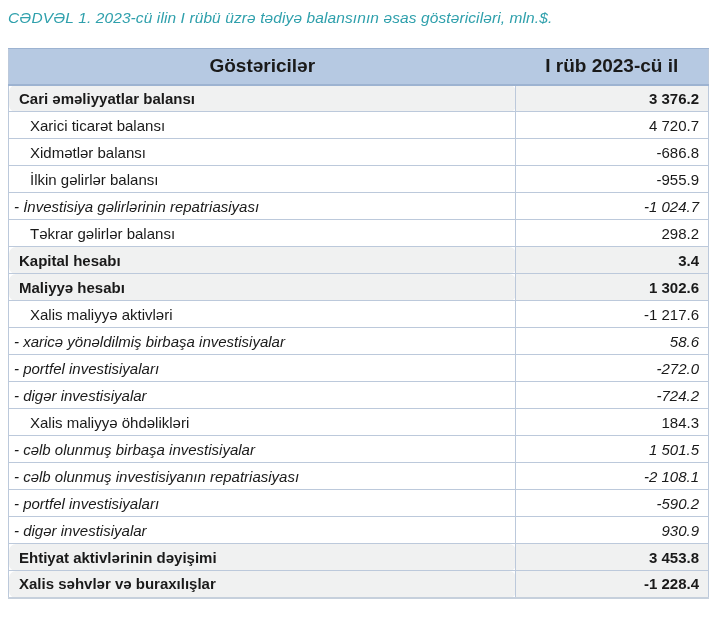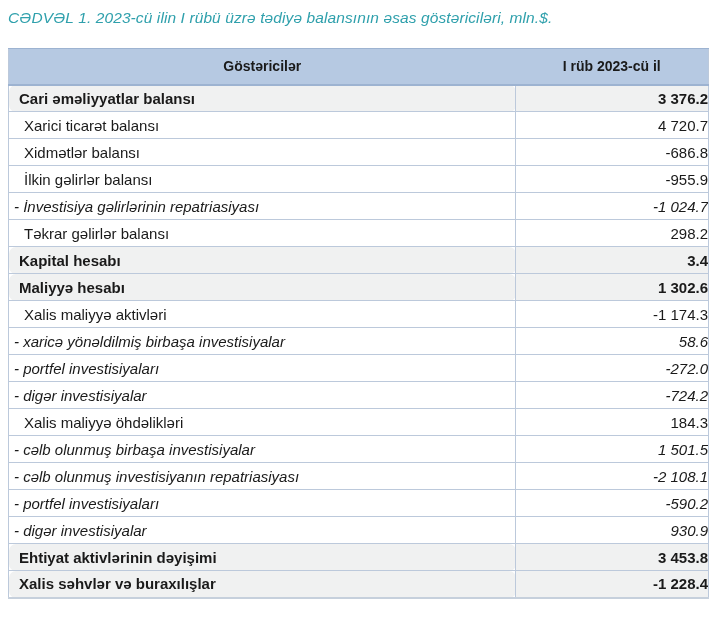--- a/index.html
+++ b/index.html
@@ -25,41 +25,42 @@
     border-collapse: collapse;
     table-layout: fixed;
     border: 1px solid var(--row-border, #BCC9DB);
     border-bottom: 2px solid #C6D0DC;
   }
   col.c-label { width: 507px; }
   col.c-value { width: 193px; }
   th {
     background: var(--header-bg, #B6C9E2);
     height: 36px;
-    font-size: 14px;
+    font-size: 19px;
     font-weight: bold;
     color: var(--text, #1A1A1A);
     text-align: center;
     vertical-align: middle;
     border-top: 1px solid var(--header-border, #9DB3D1);
     border-bottom: 2px solid var(--header-border, #9DB3D1);
   }
   td {
     height: 27px;
     font-size: 15px;
     color: var(--text, #1A1A1A);
     vertical-align: middle;
     border-top: 1px solid var(--row-border, #BCC9DB);
     background: var(--row-bg, #FFFFFF);
     white-space: nowrap;
     overflow: hidden;
   }
-  td.label { padding-left: 15px; }
+  td.label { padding-left: 21px; }
   td.value {
     text-align: right;
+    padding-right: 9px;
     border-left: 1px solid var(--row-border, #BCC9DB);
   }
   tr.section td {
     font-weight: bold;
     background: var(--section-row-bg, #F0F1F1);
   }
   tr.section td.label { padding-left: 10px; border-radius: 7px; }
   tr.subitem td { font-style: italic; }
   tr.subitem td.label { padding-left: 5px; }
 </style>
@@ -107,21 +108,21 @@
       <tr class="section">
     <td class="label">Kapital hesabı</td>
     <td class="value">3.4</td>
   </tr>
       <tr class="section">
     <td class="label">Maliyyə hesabı</td>
     <td class="value">1 302.6</td>
   </tr>
       <tr class="item">
     <td class="label">Xalis maliyyə aktivləri</td>
-    <td class="value">-1 174.3</td>
+    <td class="value">-1 217.6</td>
   </tr>
       <tr class="subitem">
     <td class="label">- xaricə yönəldilmiş birbaşa investisiyalar</td>
     <td class="value">58.6</td>
   </tr>
       <tr class="subitem">
     <td class="label">- portfel investisiyaları</td>
     <td class="value">-272.0</td>
   </tr>
       <tr class="subitem">

